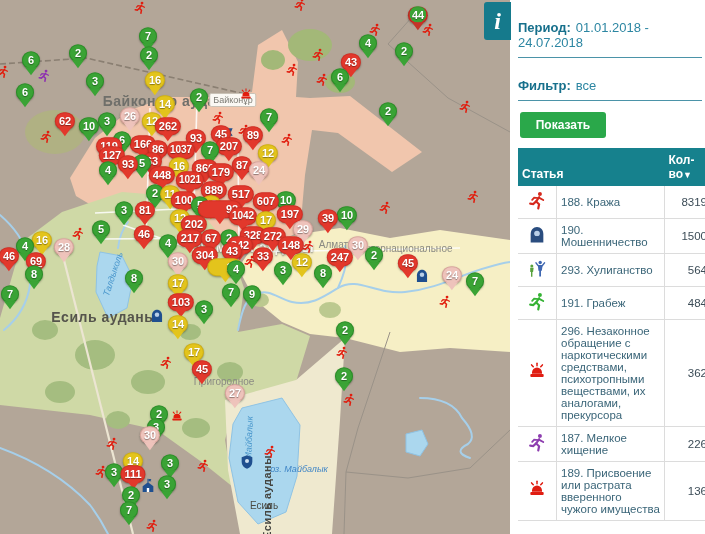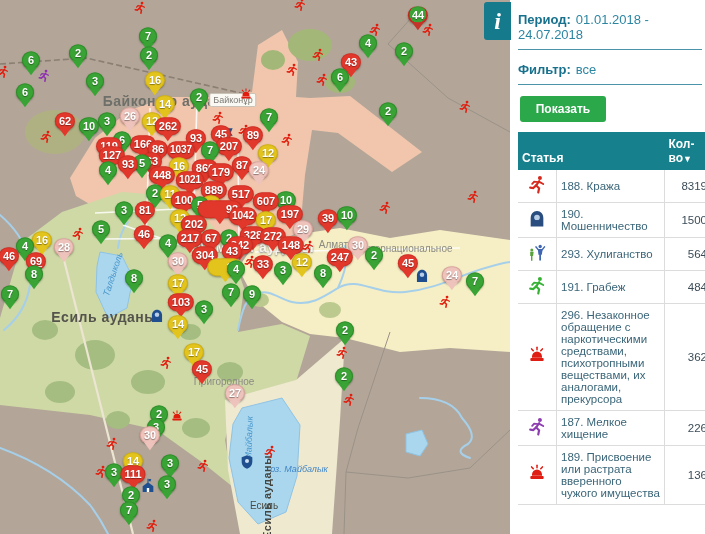--- a/index.html
+++ b/index.html
@@ -23,21 +23,21 @@
   .pin.yellow{--c:#e3c41c;box-shadow:inset 0 0 0 1px rgba(140,110,0,.25),0 1px 2px rgba(0,0,0,.35);}
   .pin.pale{--c:#eec3bb;box-shadow:inset 0 0 0 1px rgba(160,90,80,.3),0 1px 2px rgba(0,0,0,.35);}
   .pin.cluster{--c:#c53428;background:radial-gradient(circle at 50% 45%,#3aa335 0 58%,#c53428 60%);}
   .pin.d4{font-size:10px;padding:0 3px;}
   
   #sidebar{position:absolute;left:510px;top:0;width:195px;height:534px;background:#ffffff;z-index:5;}
   #info-btn{position:absolute;left:-26px;top:2px;width:27px;height:38px;background:#157a8c;color:#fff;
      font-family:"Liberation Serif",serif;font-style:italic;font-weight:bold;font-size:24px;
      display:flex;align-items:center;justify-content:center;border-radius:3px 0 0 3px;cursor:pointer;z-index:6;}
   .panel{padding:0 3px 0 8px;color:#2c86a2;font-size:13px;}
-  .info-row{padding:12px 0 7px;border-bottom:1px solid #4b93a8;}
+  .info-row{padding:20px 0 7px;border-bottom:1px solid #4b93a8;}
   .info-row b{color:#17708c;margin-right:5px;}
   .btn-row{display:flex;justify-content:space-between;padding:11px 2px 10px 2px;}
   .btn{border:none;border-radius:3px;color:#fff;font-size:12px;font-weight:bold;padding:6px 0;width:86px;cursor:pointer;
        font-family:"Liberation Sans",sans-serif;}
   .btn.green{background:#2aa84a;}
   .btn.red{background:#e2574c;width:78px;}
   table.stats{border-collapse:collapse;width:193px;font-size:11.5px;}
   table.stats th{background:#16818d;color:#fff;text-align:left;padding:5px 4px;font-size:12px;vertical-align:bottom;}
   table.stats th.cnt{width:40px;padding-right:2px;}
   table.stats td{border-bottom:1px solid #dcdcdc;padding:5px 4px;vertical-align:middle;color:#3a6578;}
@@ -375,21 +375,21 @@
         <div class="pin red" style="left: 190px; top: 240px; z-index: 250;">217</div>
         <div class="pin red" style="left: 211px; top: 240px; z-index: 250;">67</div>
         <div class="pin red" style="left: 240px; top: 247px; z-index: 257;">242</div>
         <div class="pin red" style="left: 232px; top: 253px; z-index: 263;">43</div>
         <div class="pin red" style="left: 291px; top: 247px; z-index: 257;">148</div>
         <div class="pin pale" style="left: 358px; top: 247px; z-index: 257;">30</div>
         <div class="pin red" style="left: 340px; top: 259px; z-index: 269;">247</div>
         <div class="pin green" style="left: 374px; top: 257px; z-index: 267;">2</div>
         <div class="pin red" style="left: 9px; top: 258px; z-index: 268;">46</div>
         <div class="pin red" style="left: 36px; top: 263px; z-index: 273; text-decoration: underline;">69</div>
-        <div class="pin red" style="left: 263px; top: 258px; z-index: 268; margin-top: 8px;">33</div>
+        <div class="pin red" style="left: 263px; top: 258px; z-index: 268;">33</div>
         <div class="pin red" style="left: 205px; top: 257px; z-index: 267;">304</div>
         <div class="pin pale" style="left: 178px; top: 263px; z-index: 273;">30</div>
         <div class="pin yellow" style="left: 302px; top: 264px; z-index: 274;">12</div>
         <div class="pin red" style="left: 408px; top: 265px; z-index: 275;">45</div>
         <div class="pin yellow" style="left: 225px; top: 269px; z-index: 279; padding-left: 19px;">13</div>
         <div class="pin green" style="left: 236px; top: 271px; z-index: 281;">4</div>
         <div class="pin green" style="left: 283px; top: 272px; z-index: 282;">3</div>
         <div class="pin green" style="left: 323px; top: 275px; z-index: 285;">8</div>
         <div class="pin green" style="left: 34px; top: 276px; z-index: 286;">8</div>
         <div class="pin pale" style="left: 452px; top: 277px; z-index: 287;">24</div>

